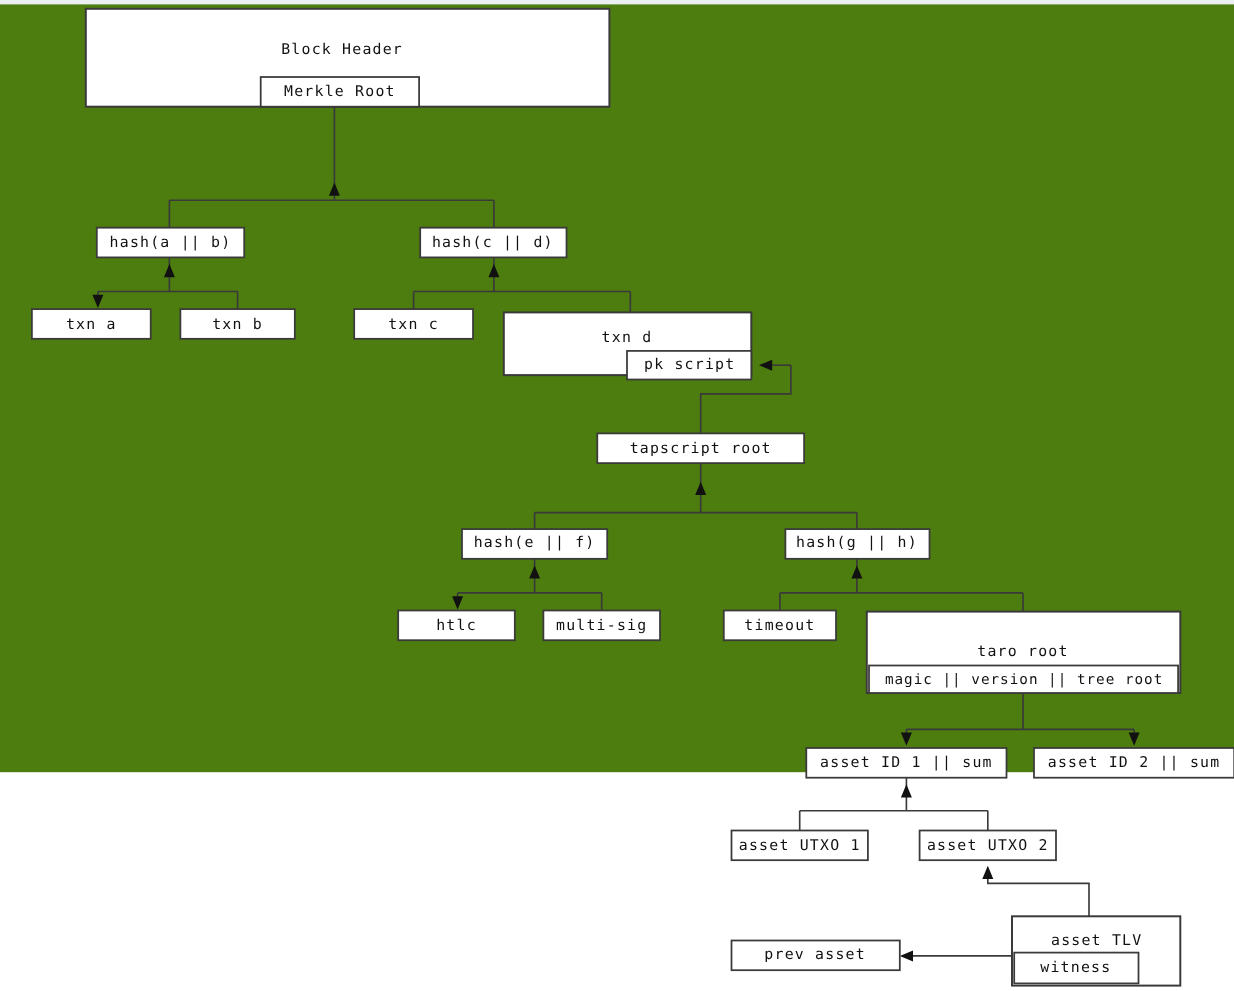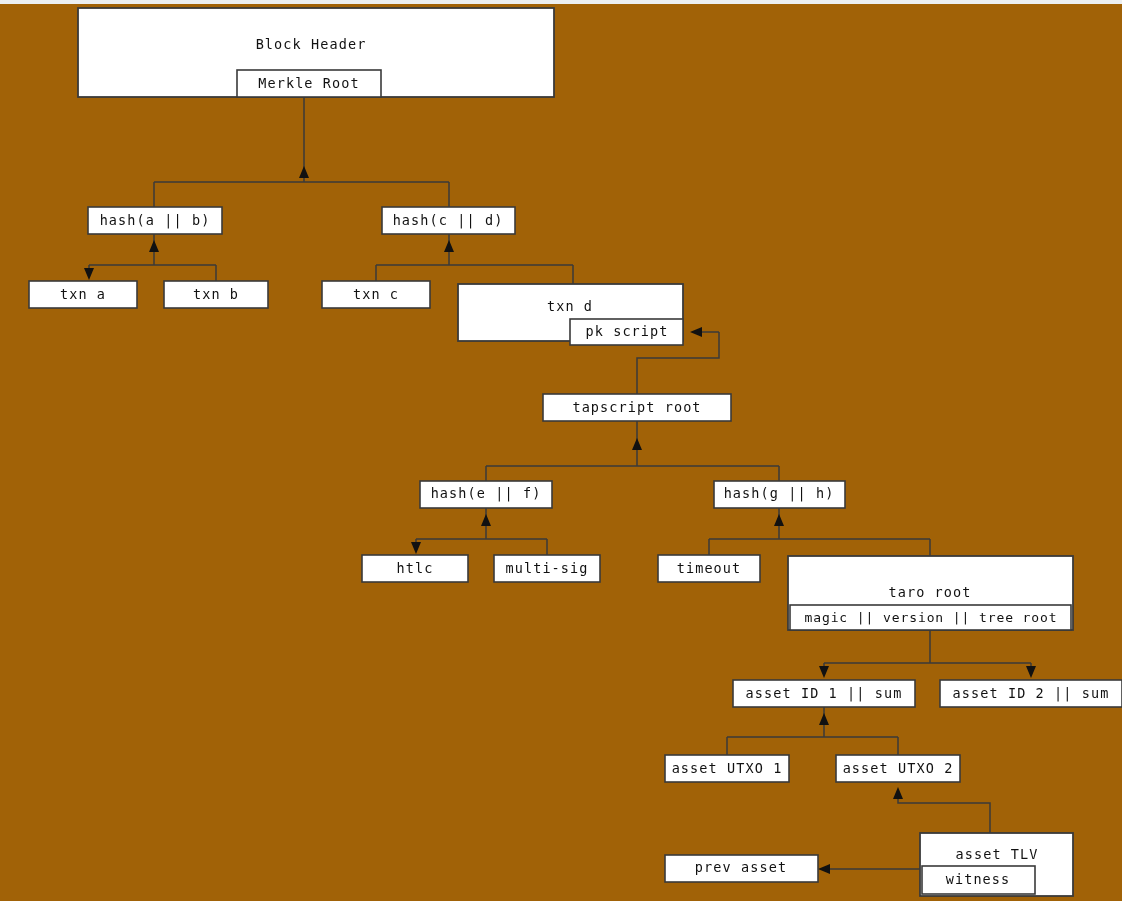--- a/index.html
+++ b/index.html
@@ -8,22 +8,22 @@
     padding: 0;
     background: #ffffff;
     width: 1122px;
     height: 901px;
     overflow: hidden;
     font-family: "DejaVu Sans Mono", "Liberation Mono", monospace;
   }
   #diagram-canvas {
     position: relative;
     width: 1122px;
-    height: 901px;
-    background: #a16207;
+    height: 702px;
+    background: #4d7c0f;
   }
   #top-strip {
     position: absolute;
     left: 0; top: 0;
     width: 1122px;
     height: 4px;
     background: #eceff1;
   }
   svg#diagram-svg {
     position: absolute;

